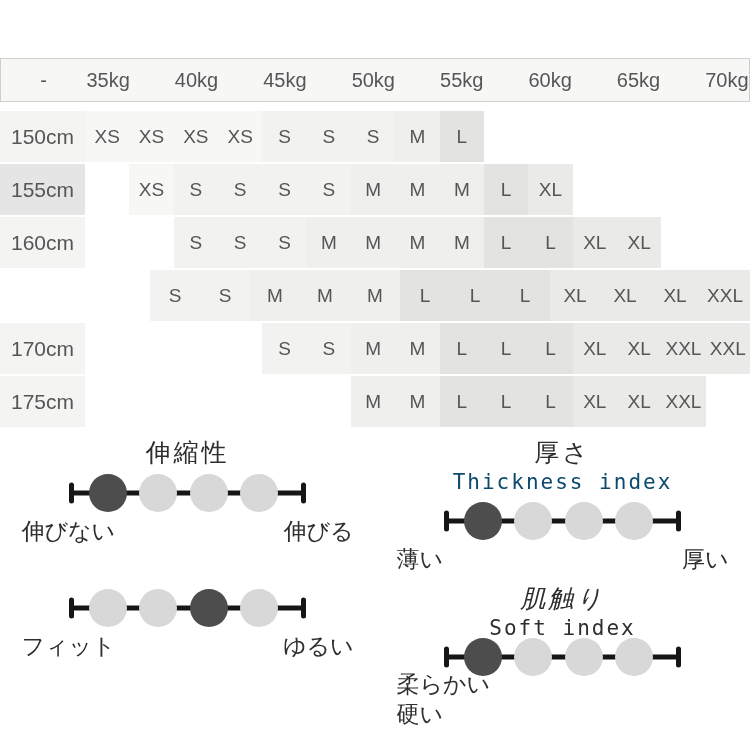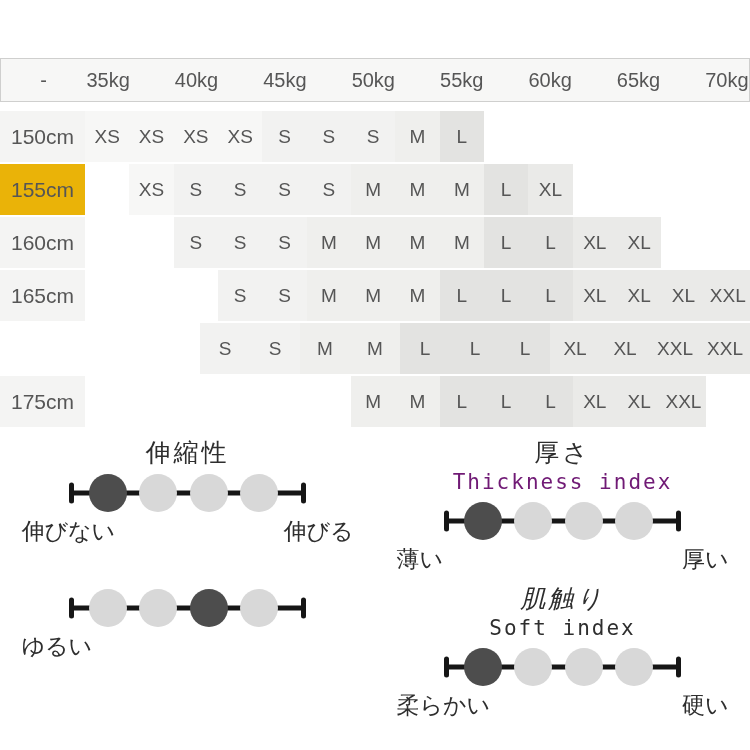--- a/index.html
+++ b/index.html
@@ -66,21 +66,21 @@
           <div class="td" style="background: rgb(239, 239, 237); color: rgb(86, 86, 86);">M</div>
           <div class="td" style="background: rgb(227, 227, 225); color: rgb(86, 86, 86);">L</div>
           <div class="td"></div>
           <div class="td"></div>
           <div class="td"></div>
           <div class="td"></div>
           <div class="td"></div>
           <div class="td"></div>
         </div>
         <div class="tr">
-          <div class="row-label" style="background: #eab308; color: rgb(86, 86, 86);">155cm</div>
+          <div class="row-label" style="background: #e5e5e5; color: rgb(86, 86, 86);">155cm</div>
           <div class="td"></div>
           <div class="td" style="background: rgb(247, 247, 246); color: rgb(86, 86, 86);">XS</div>
           <div class="td" style="background: rgb(242, 242, 241); color: rgb(86, 86, 86);">S</div>
           <div class="td" style="background: rgb(242, 242, 241); color: rgb(86, 86, 86);">S</div>
           <div class="td" style="background: rgb(242, 242, 241); color: rgb(86, 86, 86);">S</div>
           <div class="td" style="background: rgb(242, 242, 241); color: rgb(86, 86, 86);">S</div>
           <div class="td" style="background: rgb(239, 239, 237); color: rgb(86, 86, 86);">M</div>
           <div class="td" style="background: rgb(239, 239, 237); color: rgb(86, 86, 86);">M</div>
           <div class="td" style="background: rgb(239, 239, 237); color: rgb(86, 86, 86);">M</div>
           <div class="td" style="background: rgb(227, 227, 225); color: rgb(86, 86, 86);">L</div>
@@ -102,38 +102,38 @@
           <div class="td" style="background: rgb(239, 239, 237); color: rgb(86, 86, 86);">M</div>
           <div class="td" style="background: rgb(239, 239, 237); color: rgb(86, 86, 86);">M</div>
           <div class="td" style="background: rgb(227, 227, 225); color: rgb(86, 86, 86);">L</div>
           <div class="td" style="background: rgb(227, 227, 225); color: rgb(86, 86, 86);">L</div>
           <div class="td" style="background: rgb(234, 234, 232); color: rgb(86, 86, 86);">XL</div>
           <div class="td" style="background: rgb(234, 234, 232); color: rgb(86, 86, 86);">XL</div>
           <div class="td"></div>
           <div class="td"></div>
         </div>
         <div class="tr">
-          <div class="row-label" style="background: rgb(244, 244, 243); color: rgb(86, 86, 86);">165cm</div>
-          <div class="td"></div>
-          <div class="td"></div>
-          <div class="td"></div>
-          <div class="td" style="background: rgb(242, 242, 241); color: rgb(86, 86, 86);">S</div>
-          <div class="td" style="background: rgb(242, 242, 241); color: rgb(86, 86, 86);">S</div>
-          <div class="td" style="background: rgb(239, 239, 237); color: rgb(86, 86, 86);">M</div>
-          <div class="td" style="background: rgb(239, 239, 237); color: rgb(86, 86, 86);">M</div>
-          <div class="td" style="background: rgb(239, 239, 237); color: rgb(86, 86, 86);">M</div>
-          <div class="td" style="background: rgb(227, 227, 225); color: rgb(86, 86, 86);">L</div>
-          <div class="td" style="background: rgb(227, 227, 225); color: rgb(86, 86, 86);">L</div>
-          <div class="td" style="background: rgb(227, 227, 225); color: rgb(86, 86, 86);">L</div>
-          <div class="td" style="background: rgb(234, 234, 232); color: rgb(86, 86, 86);">XL</div>
-          <div class="td" style="background: rgb(234, 234, 232); color: rgb(86, 86, 86);">XL</div>
-          <div class="td" style="background: rgb(234, 234, 232); color: rgb(86, 86, 86);">XL</div>
-          <div class="td" style="background: rgb(234, 234, 232); color: rgb(86, 86, 86);">XXL</div>
-        </div>
-        <div class="tr">
+          <div class="td"></div>
+          <div class="td"></div>
+          <div class="td"></div>
+          <div class="td" style="background: rgb(242, 242, 241); color: rgb(86, 86, 86);">S</div>
+          <div class="td" style="background: rgb(242, 242, 241); color: rgb(86, 86, 86);">S</div>
+          <div class="td" style="background: rgb(239, 239, 237); color: rgb(86, 86, 86);">M</div>
+          <div class="td" style="background: rgb(239, 239, 237); color: rgb(86, 86, 86);">M</div>
+          <div class="td" style="background: rgb(239, 239, 237); color: rgb(86, 86, 86);">M</div>
+          <div class="td" style="background: rgb(227, 227, 225); color: rgb(86, 86, 86);">L</div>
+          <div class="td" style="background: rgb(227, 227, 225); color: rgb(86, 86, 86);">L</div>
+          <div class="td" style="background: rgb(227, 227, 225); color: rgb(86, 86, 86);">L</div>
+          <div class="td" style="background: rgb(234, 234, 232); color: rgb(86, 86, 86);">XL</div>
+          <div class="td" style="background: rgb(234, 234, 232); color: rgb(86, 86, 86);">XL</div>
+          <div class="td" style="background: rgb(234, 234, 232); color: rgb(86, 86, 86);">XL</div>
+          <div class="td" style="background: rgb(234, 234, 232); color: rgb(86, 86, 86);">XXL</div>
+        </div>
+        <div class="tr">
+          <div class="row-label" style="background: rgb(244, 244, 243); color: rgb(86, 86, 86);">170cm</div>
           <div class="td"></div>
           <div class="td"></div>
           <div class="td"></div>
           <div class="td"></div>
           <div class="td" style="background: rgb(242, 242, 241); color: rgb(86, 86, 86);">S</div>
           <div class="td" style="background: rgb(242, 242, 241); color: rgb(86, 86, 86);">S</div>
           <div class="td" style="background: rgb(239, 239, 237); color: rgb(86, 86, 86);">M</div>
           <div class="td" style="background: rgb(239, 239, 237); color: rgb(86, 86, 86);">M</div>
           <div class="td" style="background: rgb(227, 227, 225); color: rgb(86, 86, 86);">L</div>
           <div class="td" style="background: rgb(227, 227, 225); color: rgb(86, 86, 86);">L</div>
@@ -175,21 +175,21 @@
           <div class="dot" style="left: 120.66px; background: rgb(216, 216, 216);"></div>
           <div class="dot" style="left: 170.99px; background: rgb(216, 216, 216);"></div>
         </div>
         <div class="ind-labels" style="color: rgb(46, 46, 46);">
           <span class="lab-left">伸びない</span>
           <span class="lab-right">伸びる</span>
         </div>
       </div>
       <div class="indicator">
         <div class="ind-title" style="color: rgb(46, 46, 46);">厚さ</div>
-        <div class="ind-sub" style="color: #701a75;">Thickness index</div>
+        <div class="ind-sub" style="color: #0c4a6e;">Thickness index</div>
         <div class="track">
           <div class="line" style="background: rgb(22, 22, 22);"></div>
           <div class="tick tick-l" style="background: rgb(22, 22, 22);"></div>
           <div class="tick tick-r" style="background: rgb(22, 22, 22);"></div>
           <div class="dot active" style="left: 20px; background: rgb(77, 77, 77);"></div>
           <div class="dot" style="left: 70.33px; background: rgb(216, 216, 216);"></div>
           <div class="dot" style="left: 120.66px; background: rgb(216, 216, 216);"></div>
           <div class="dot" style="left: 170.99px; background: rgb(216, 216, 216);"></div>
         </div>
         <div class="ind-labels" style="color: rgb(46, 46, 46);">
@@ -201,34 +201,35 @@
         <div class="track">
           <div class="line" style="background: rgb(22, 22, 22);"></div>
           <div class="tick tick-l" style="background: rgb(22, 22, 22);"></div>
           <div class="tick tick-r" style="background: rgb(22, 22, 22);"></div>
           <div class="dot" style="left: 20px; background: rgb(216, 216, 216);"></div>
           <div class="dot" style="left: 70.33px; background: rgb(216, 216, 216);"></div>
           <div class="dot active" style="left: 120.66px; background: rgb(77, 77, 77);"></div>
           <div class="dot" style="left: 170.99px; background: rgb(216, 216, 216);"></div>
         </div>
         <div class="ind-labels" style="color: rgb(46, 46, 46);">
+          <span class="lab-left">フィット</span>
           <span class="lab-right">ゆるい</span>
         </div>
       </div>
       <div class="indicator">
         <div class="ind-title" style="color: rgb(46, 46, 46); font-style: italic;">肌触り</div>
         <div class="ind-sub" style="color: rgb(46, 46, 46);">Soft index</div>
         <div class="track">
           <div class="line" style="background: rgb(22, 22, 22);"></div>
           <div class="tick tick-l" style="background: rgb(22, 22, 22);"></div>
           <div class="tick tick-r" style="background: rgb(22, 22, 22);"></div>
           <div class="dot active" style="left: 20px; background: rgb(77, 77, 77);"></div>
           <div class="dot" style="left: 70.33px; background: rgb(216, 216, 216);"></div>
           <div class="dot" style="left: 120.66px; background: rgb(216, 216, 216);"></div>
           <div class="dot" style="left: 170.99px; background: rgb(216, 216, 216);"></div>
         </div>
-        <div class="ind-labels" style="color: rgb(46, 46, 46);">
+        <div class="ind-labels" style="color: rgb(46, 46, 46); flex-direction: column;">
           <span class="lab-left">柔らかい</span>
           <span class="lab-right">硬い</span>
         </div>
       </div>
     </div>
 </div>
 
 </body></html>

